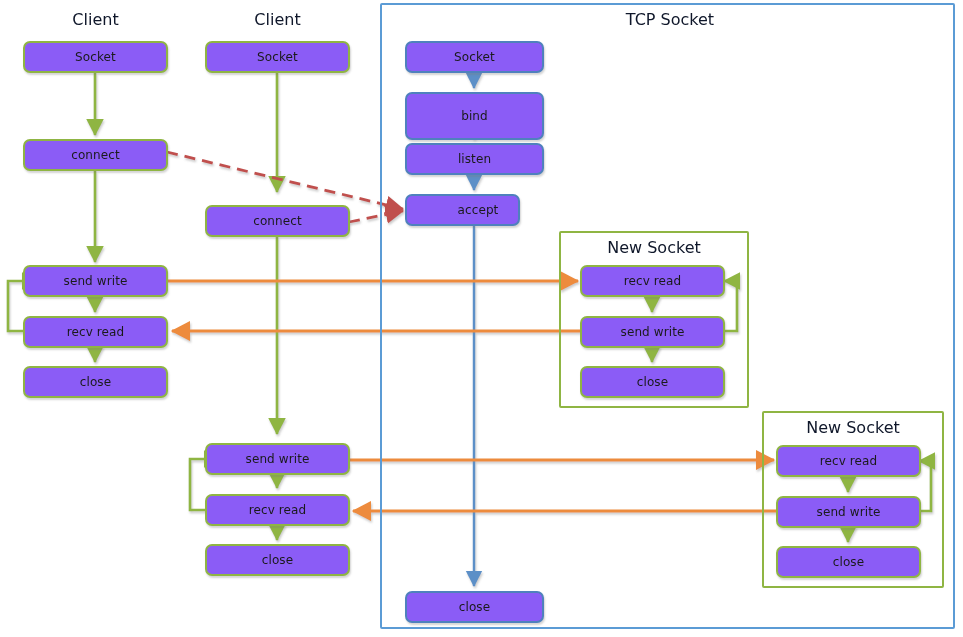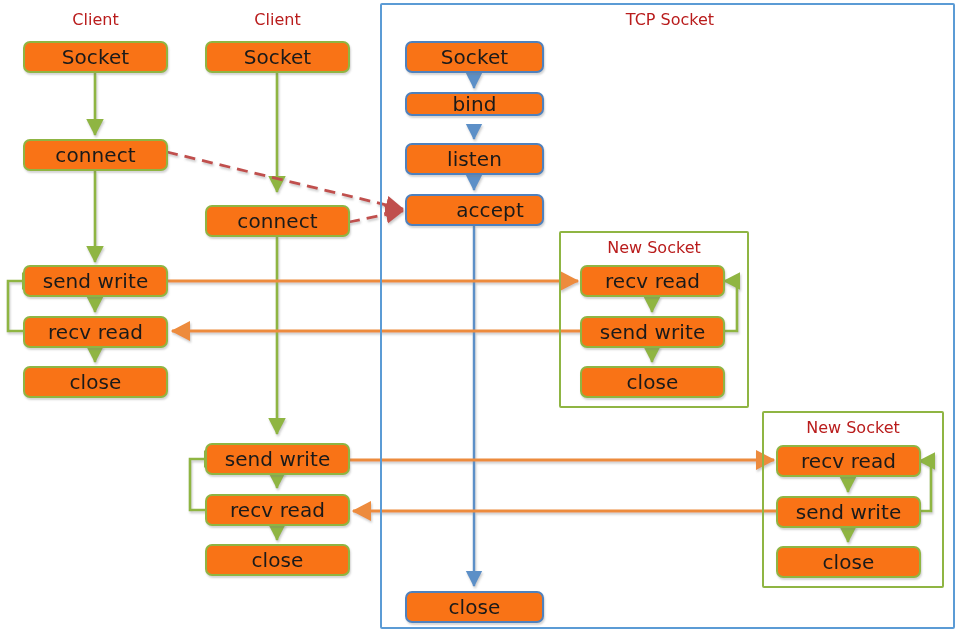--- a/index.html
+++ b/index.html
@@ -21,23 +21,23 @@
     pointer-events:none;
   }
 
   
   .node{
     position:absolute;
     box-sizing:border-box;
     display:flex;
     align-items:center;
     justify-content:center;
-    background:#f97316;
+    background:#8b5cf6;
     border-radius:7px;
-    font-size:20px;
+    font-size:12px;
     color:#1a1a1a;
     white-space:nowrap;
     letter-spacing:.1px;
     box-shadow:1px 2px 2px rgba(120,120,120,.32);
   }
   .node.green{ border:2.2px solid #8FB543; }
   .node.blue { border:2.2px solid #4F81BD; }
 
   
   .group{
@@ -46,21 +46,21 @@
     background:transparent;
     border-radius:2px;
   }
   .group.green{ border:2.2px solid #8FB543; }
   .group.blue { border:2px solid #5B9BD5; }
 
   
   .caption{
     position:absolute;
     font-size:16px;
-    color:#b91c1c;
+    color:#0f172a;
     white-space:nowrap;
     text-align:center;
   }
 </style>
 </head>
 <body>
 
 <div id="stage">
 
   <svg id="svg-layer" viewBox="0 0 963 637">
@@ -186,29 +186,29 @@
   </div>
 
   <div class="node green" style="left:205px; top:544px; width:145px; height:32px;">
     <span>close</span>
   </div>
 
   <div class="node blue" style="left:405px; top:41px; width:139px; height:32px;">
     <span>Socket</span>
   </div>
 
-  <div class="node blue" style="left:405px; top:92px; width:139px; height:24px;">
+  <div class="node blue" style="left:405px; top:92px; width:139px; height:48px;">
     <span>bind</span>
   </div>
 
   <div class="node blue" style="left:405px; top:143px; width:139px; height:32px;text-align:right;">
     <span>listen</span>
   </div>
 
-  <div class="node blue" style="left:405px; top:194px; width:139px; height:32px;padding-left:31px;">
+  <div class="node blue" style="left:405px; top:194px; width:115px; height:32px;padding-left:31px;">
     <span>accept</span>
   </div>
 
   <div class="node blue" style="left:405px; top:591px; width:139px; height:32px;">
     <span>close</span>
   </div>
 
   <div class="node green" style="left:580px; top:265px; width:145px; height:32px;">
     <span>recv read</span>
   </div>

